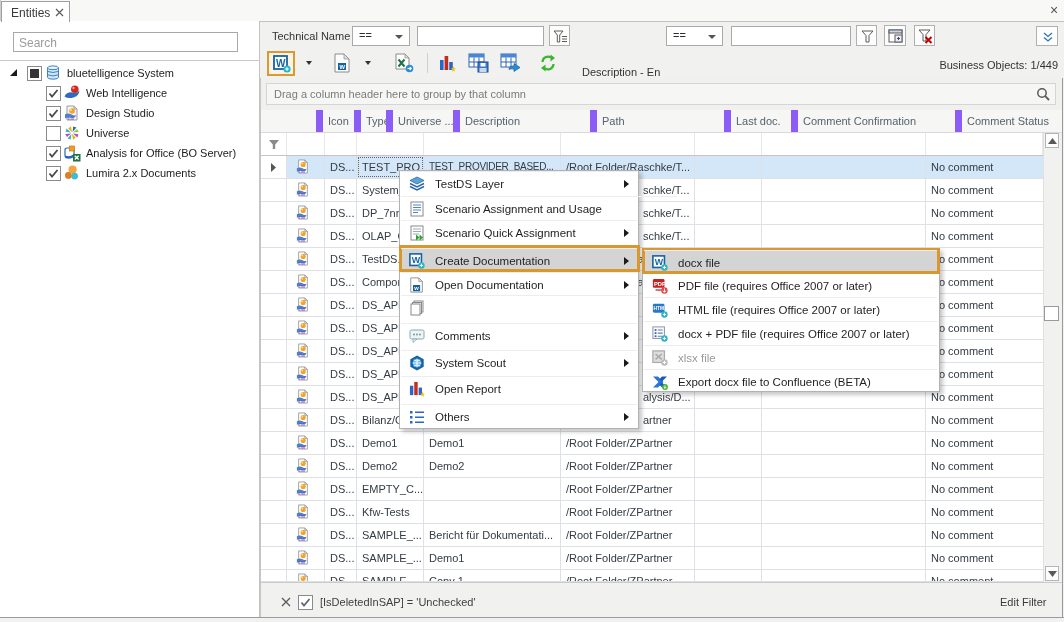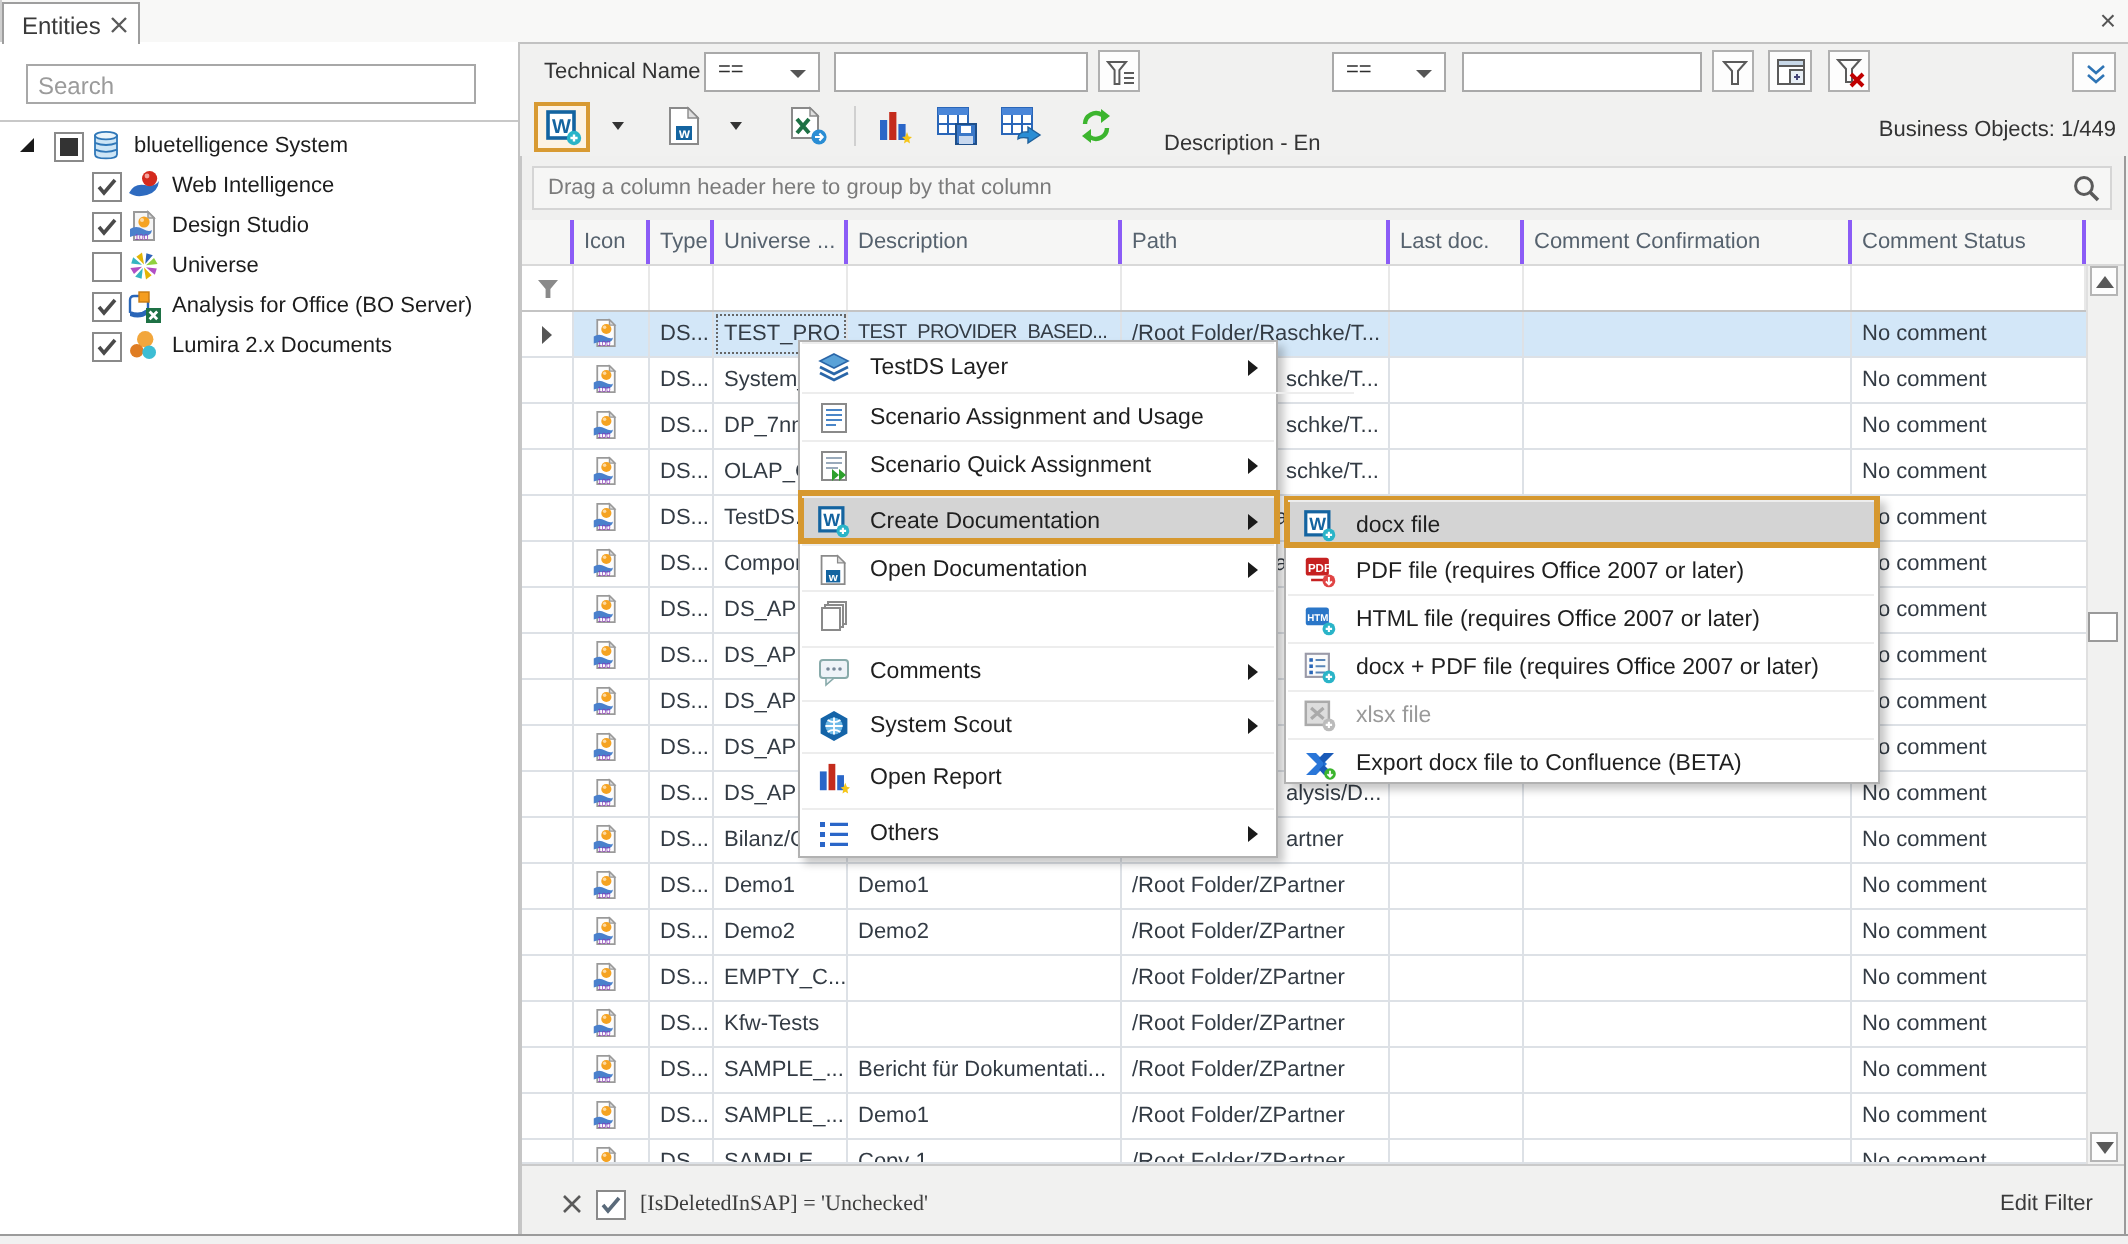--- a/index.html
+++ b/index.html
@@ -22,21 +22,21 @@
   .cb .in{position:absolute;left:2px;top:2px;width:9px;height:9px;background:#333;}
   .cb svg{position:absolute;left:0;top:0;}
   
   #right{left:260px;top:22px;width:804px;height:595px;background:#f1f1f0;}
   .ed{position:absolute;background:#fff;border:1px solid #a9a9a9;box-sizing:border-box;height:20px;}
   .lab{position:absolute;font-size:11px;color:#333;line-height:20px;}
   .tbtn{position:absolute;background:#fdfdfd;border:1px solid #b0b0b0;box-sizing:border-box;}
   .caret{position:absolute;width:0;height:0;border-left:4px solid transparent;border-right:4px solid transparent;border-top:4px solid #555;}
   
   #grid{position:absolute;left:0px;top:56px;width:803px;height:539px;border-left:1px solid #c6c6c6;border-right:1px solid #9a9a9a;box-sizing:border-box;}
-  .hcell{position:absolute;top:0;height:22px;line-height:22px;color:#56626e;font-size:11px;border-right:2px solid #8b5cf6;box-sizing:border-box;padding-left:5px;overflow:hidden;white-space:nowrap;}
+  .hcell{position:absolute;top:0;height:22px;line-height:22px;color:#56626e;font-size:11px;border-right:7px solid #8b5cf6;box-sizing:border-box;padding-left:5px;overflow:hidden;white-space:nowrap;margin-left:36px;}
   .row{position:absolute;left:0;width:783px;height:23px;border-bottom:1px solid #dde1e6;box-sizing:border-box;}
   .cell{position:absolute;top:0;height:22px;line-height:22px;overflow:hidden;white-space:nowrap;padding-left:5px;box-sizing:border-box;font-size:11px;color:#333b44;letter-spacing:0;}
   
   .menu{position:absolute;background:#fff;border:1px solid #b2b2b2;box-shadow:3px 3px 4px rgba(0,0,0,0.22);box-sizing:border-box;z-index:10;}
   .mi{position:absolute;left:1px;height:24px;border-top:1px solid #ededed;}
   .mi .ic{position:absolute;left:8px;top:4px;width:16px;height:16px;}
   .mi .tx{position:absolute;left:34px;top:0;line-height:24px;font-size:11.5px;color:#1f1f1f;letter-spacing:0;white-space:nowrap;}
   .mi .arr{position:absolute;width:0;height:0;border-top:4px solid transparent;border-bottom:4px solid transparent;border-left:5px solid #1a1a1a;}
   .hl{position:absolute;background:#d4d4d4;border:2px solid #d6982f;box-sizing:border-box;z-index:9;}
 </style>
@@ -740,21 +740,21 @@
 <div class="abs" style="left:783px;top:228px;width:15px;height:15px;background:#fff;border:1px solid #9a9a9a;box-sizing:border-box;"></div>
 <div class="abs" style="left:0;top:504px;width:801px;height:35px;background:#f1f1f0;border-top:1px solid #cacaca;box-sizing:border-box;">
 <svg class="abs" style="left:20px;top:14px" width="10" height="10">
             <path d="M1 1 L9 9 M9 1 L1 9" stroke="#5a5a5a" stroke-width="1.3"></path>
           </svg>
 <div class="cb" style="left:37px;top:12px">
             <svg width="13" height="13">
               <path d="M2.5 6.5 L5 9.5 L10.5 3" fill="none" stroke="#5a6a7a" stroke-width="1.8"></path>
             </svg>
           </div>
-<span class="txt abs" style="left:59px;top:13px;color:#3d3d3d;font-family:Liberation Serif, serif;">[IsDeletedInSAP] = 'Unchecked'</span>
+<span class="txt abs" style="left:59px;top:13px;color:#3d3d3d;">[IsDeletedInSAP] = 'Unchecked'</span>
 <span class="txt abs" style="left:739px;top:13px;color:#3a3a3a;">Edit Filter</span>
 </div>
 </div>
   </div>
 
   <div class="menu" style="left:399px;top:170px;width:240px;height:259px;">
     <div class="mi" style="top:0;width:236px;">
       <svg class="ic" viewBox="0 0 16 16">
           <path d="M8 1 L15 4.5 L8 8 L1 4.5 Z" fill="#5aa2d8" stroke="#2a66a8" stroke-width="0.8"></path>
           <path d="M1 7.5 L8 11 L15 7.5" fill="none" stroke="#2a66a8" stroke-width="1.4"></path>

